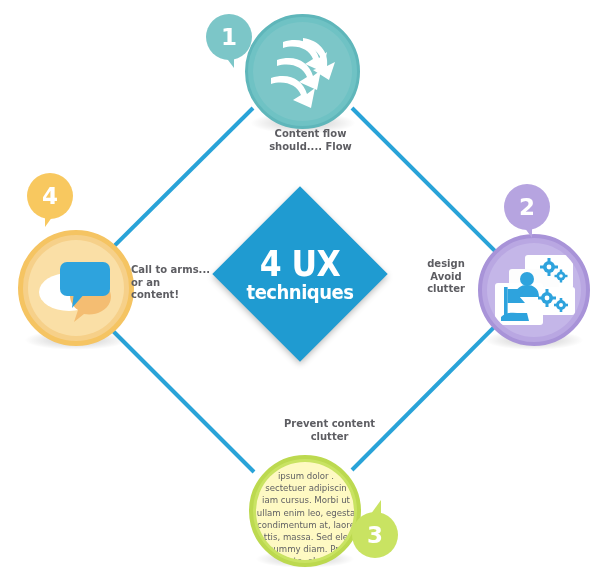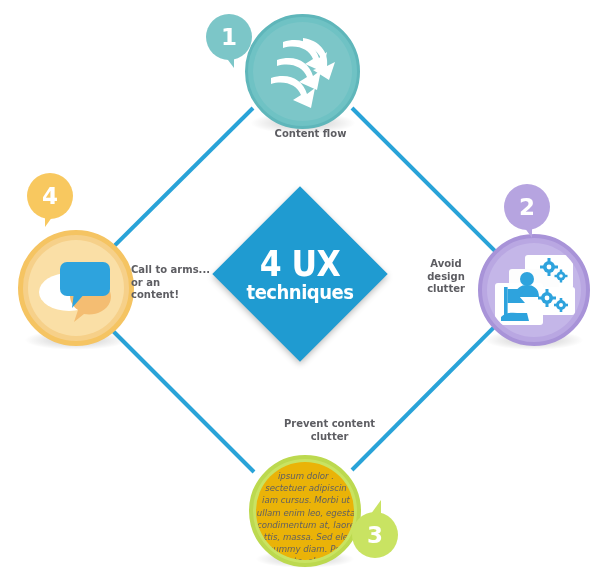--- a/index.html
+++ b/index.html
@@ -32,21 +32,21 @@
   #node1 .inner{left:8px;top:8px;width:99px;height:99px;background:#7cc6c8;}
 
   
   #node2{left:478px;top:234px;width:112px;height:112px;}
   #node2 .ring{background:#b9a7e2;border:4px solid #a893d8;}
   #node2 .inner{left:9px;top:9px;width:94px;height:94px;background:#c4b6e8;}
 
   
   #node3{left:249px;top:455px;width:112px;height:112px;}
   #node3 .ring{background:#c9e362;border:4px solid #bcd94f;}
-  #node3 .inner{left:7px;top:7px;width:98px;height:98px;background:#eab308;font-style:italic;}
+  #node3 .inner{left:7px;top:7px;width:98px;height:98px;background:#fef9c3;}
 
   
   #node4{left:18px;top:230px;width:116px;height:116px;}
   #node4 .ring{background:#f6d089;border:5px solid #f5c462;}
   #node4 .inner{left:10px;top:10px;width:96px;height:96px;background:#fadfa6;}
 
   
   .badge{
     position:absolute;width:46px;height:46px;border-radius:50%;
     color:#ffffff;font-weight:bold;font-size:23px;
@@ -132,20 +132,21 @@
         </g>
       </svg>
     </div>
   </div>
   <div class="badge" id="badge1">
     <span>1</span>
     <span class="tail"></span>
   </div>
   <div class="caption" id="cap1">
     <div>Content flow</div>
+    <div>should.... Flow</div>
   </div>
 
   <div class="shadow" style="left:484px;top:330px;width:100px;height:20px;"></div>
   <div class="node" id="node2">
     <div class="ring"></div>
     <div class="inner">
       <svg width="94" height="94" viewBox="0 0 94 94">
         <g>
           <rect x="38" y="12" width="48" height="34" rx="3" fill="#ffffff"></rect>
           <rect x="22" y="26" width="50" height="30" rx="3" fill="#fdfdfd"></rect>
@@ -176,22 +177,22 @@
           </g>
         </g>
       </svg>
     </div>
   </div>
   <div class="badge" id="badge2">
     <span>2</span>
     <span class="tail"></span>
   </div>
   <div class="caption" id="cap2">
+    <div>design</div>
     <div>Avoid</div>
-    <div>design</div>
     <div>clutter</div>
   </div>
 
   <div class="shadow" style="left:255px;top:550px;width:100px;height:18px;"></div>
   <div class="node" id="node3">
     <div class="ring"></div>
     <div class="inner">
       <div id="lorem">
         <div>ipsum dolor .</div>
         <div>sectetuer adipiscin</div>

